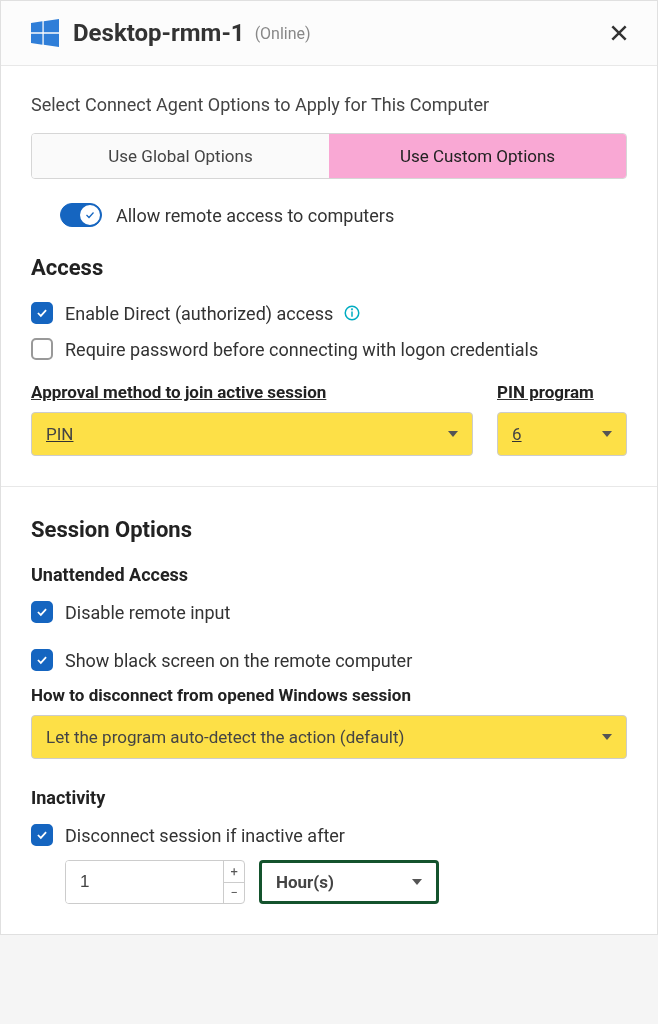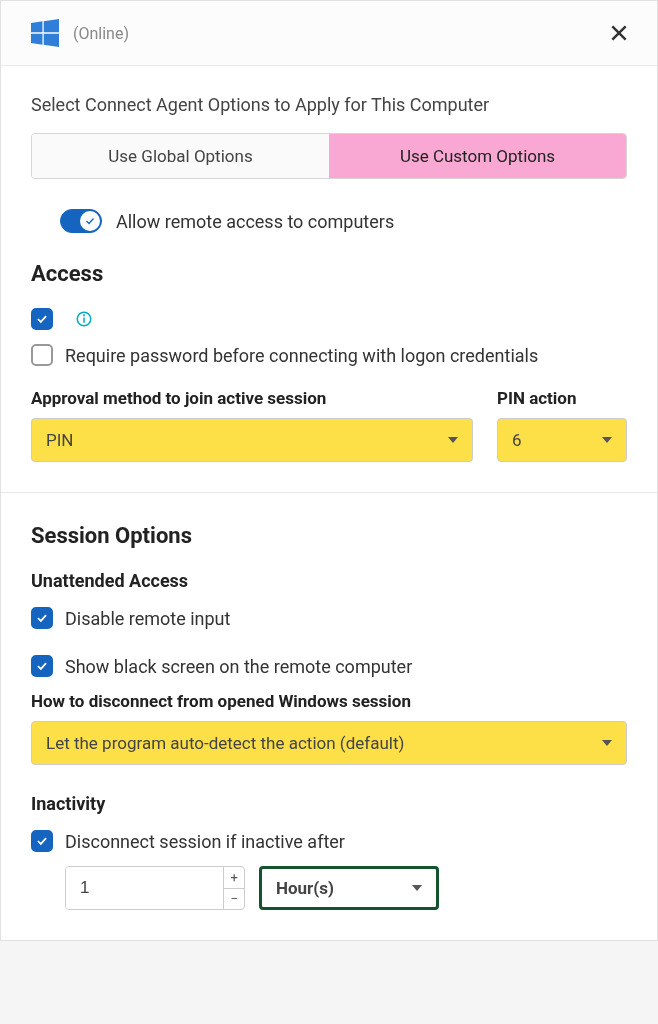--- a/index.html
+++ b/index.html
@@ -56,21 +56,21 @@
   .intro {
     font-size: 18px;
     color: #444;
     margin-bottom: 18px;
   }
   .seg {
     display: flex;
     border: 1px solid #d6d6d6;
     border-radius: 4px;
     overflow: hidden;
-    margin-bottom: 30px;
+    margin-bottom: 24px;
     align-items: flex-end;
   }
   .seg-btn {
     flex: 1;
     text-align: center;
     padding: 12px 0;
     font-size: 17px;
     color: #444;
     cursor: pointer;
     background: #fafafa;
@@ -177,21 +177,21 @@
     stroke: #00acc1;
     fill: none;
     stroke-width: 2;
   }
 
   .form-row {
     display: flex;
     gap: 24px;
     margin-top: 22px;
   }
-  .form-group { flex: 1; }
+  .form-group { flex: 1; text-decoration: underline; }
   .form-group.narrow { flex: 0 0 130px; }
   .form-label {
     font-size: 17px;
     font-weight: 700;
     color: #222;
     display: block;
     margin-bottom: 10px;
   }
   .select {
     border: 1px solid #ccc;
@@ -285,20 +285,21 @@
 <body>
 
 <div class="dialog">
 
   <div class="header">
     <span class="os-icon">
       <svg viewBox="0 0 24 24">
         <path fill="#2f7ed8" d="M0 3.4L9.8 2v9.4H0V3.4zM10.9 1.9L24 0v11.4H10.9V1.9zM0 12.6h9.8V22L0 20.6V12.6zM10.9 12.6H24V24l-13.1-1.9V12.6z"></path>
       </svg>
     </span>
+    <span class="header-title">Desktop-rmm-1</span>
     <span class="header-status">(Online)</span>
     <span class="close-btn">
       <svg viewBox="0 0 24 24">
           <path d="M4 4 L20 20 M20 4 L4 20"></path>
         </svg>
     </span>
   </div>
 
   <div class="body">
 
@@ -322,20 +323,21 @@
     </div>
 
     <h2 class="section-title">Access</h2>
 
     <div class="check-row">
       <div class="checkbox checked">
         <svg viewBox="0 0 24 24">
             <polyline points="5 12 10 17 19 7"></polyline>
           </svg>
       </div>
+      <span class="check-label">Enable Direct (authorized) access</span>
       <span class="info-icon">
         <svg viewBox="0 0 24 24">
             <circle cx="12" cy="12" r="9"></circle>
             <line x1="12" y1="10" x2="12" y2="17"></line>
             <circle cx="12" cy="7" r="0.5" fill="#00acc1"></circle>
           </svg>
       </span>
     </div>
 
     <div class="check-row">
@@ -345,21 +347,21 @@
 
     <div class="form-row">
       <div class="form-group">
         <label class="form-label">Approval method to join active session</label>
         <div class="select">
           <span>PIN</span>
           <span class="caret"></span>
         </div>
       </div>
       <div class="form-group narrow">
-        <label class="form-label">PIN action</label>
+        <label class="form-label">PIN program</label>
         <div class="select">
           <span>6</span>
           <span class="caret"></span>
         </div>
       </div>
     </div>
 
     <hr class="divider">
 
     <h2 class="section-title">Session Options</h2>

